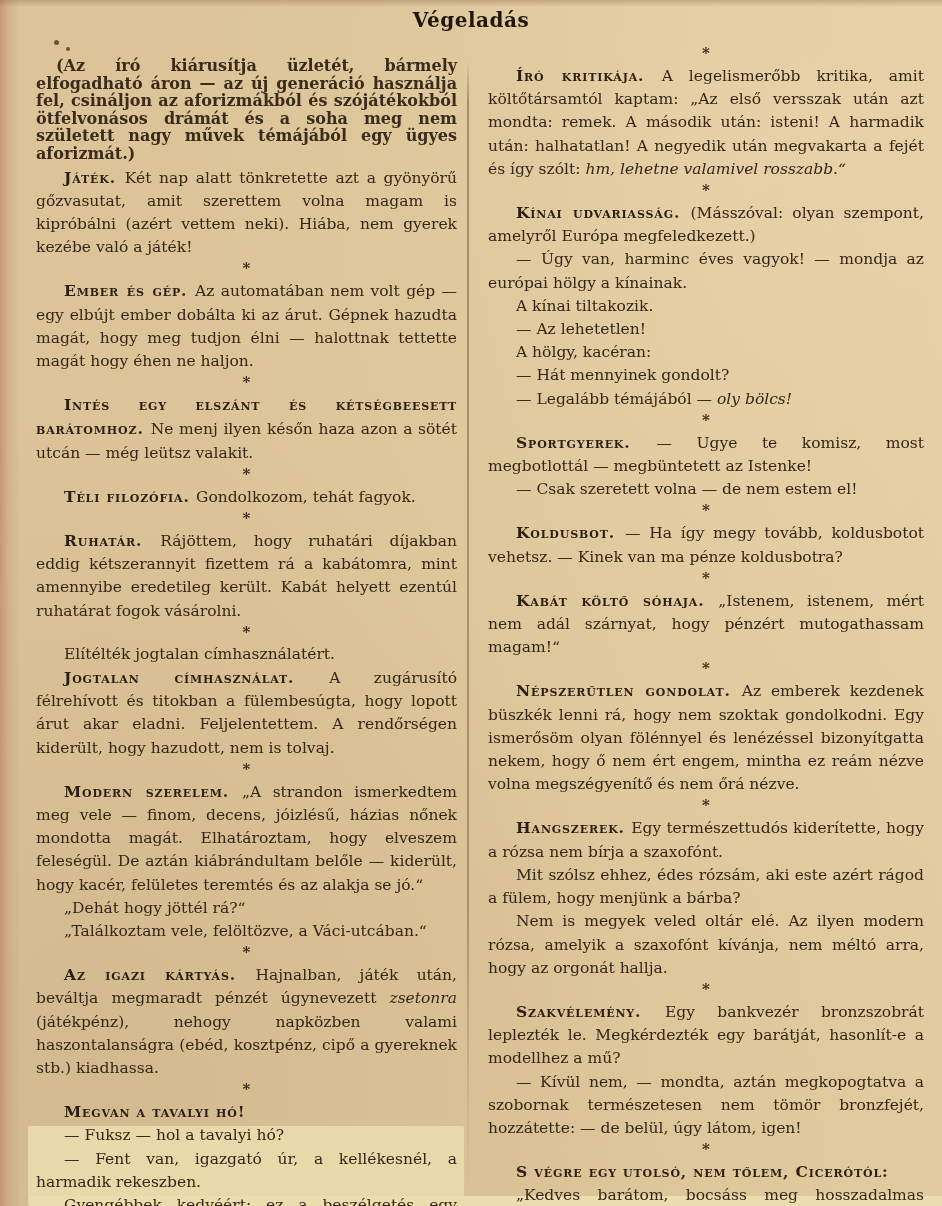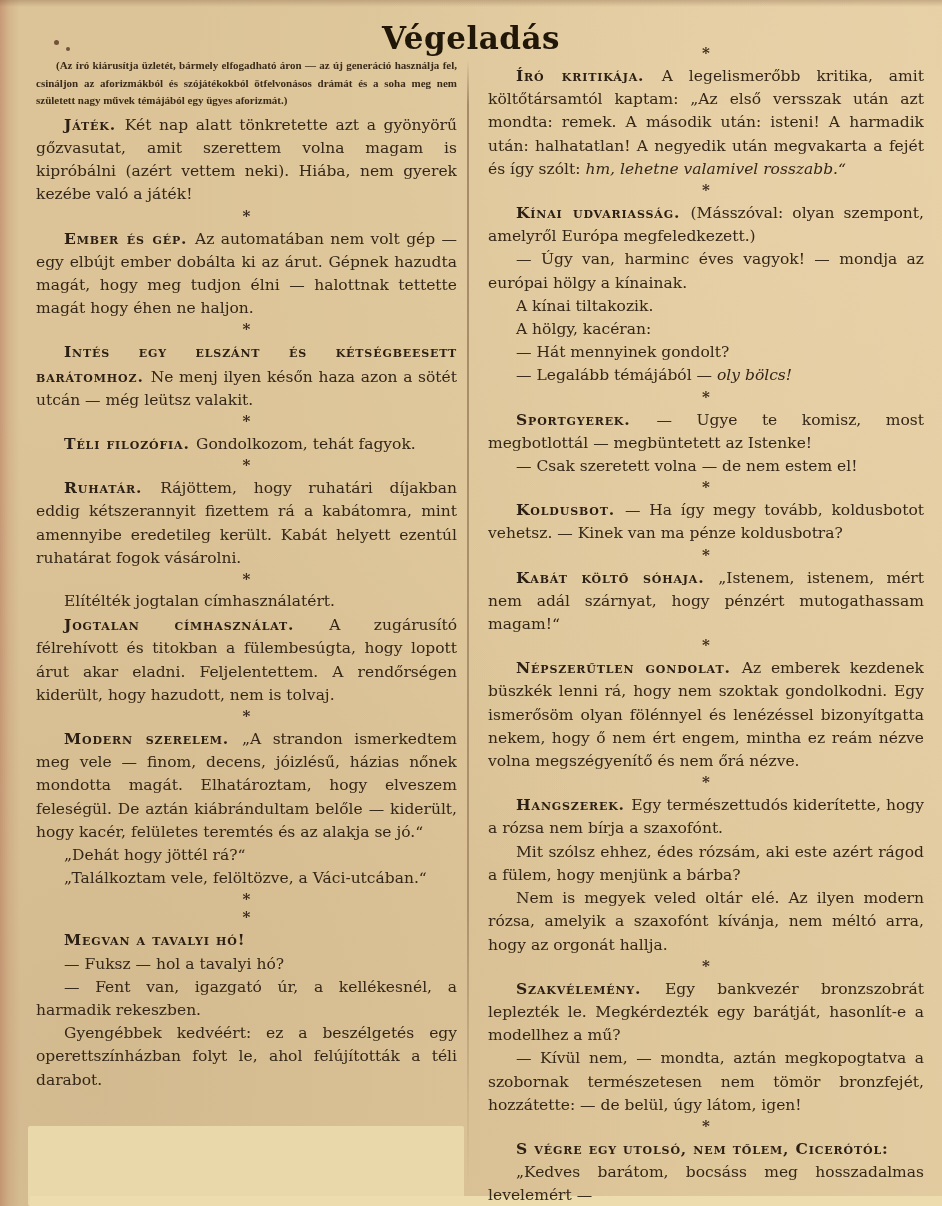--- a/index.html
+++ b/index.html
@@ -20,41 +20,41 @@
   }
   .light-block-left{
     position:absolute;left:28px;top:1126px;width:436px;height:80px;
     background:#e9d8a9;border-radius:2px;
   }
   .light-strip-bottom{
     position:absolute;left:30px;right:0;top:1196px;height:10px;
     background:#ecdcae;
   }
   .page-title{
-    position:absolute;top:20px;left:0;width:100%;
+    position:absolute;top:8px;left:0;width:100%;
     text-align:center;
-    font-size:31px;font-weight:700;letter-spacing:.5px;
+    font-size:20px;font-weight:700;letter-spacing:.5px;
     color:#211709;margin:0;
   }
   .speck{position:absolute;border-radius:50%;background:rgba(88,54,32,.8);}
   .speck.s1{left:54px;top:40px;width:5px;height:5px;}
   .speck.s2{left:66px;top:47px;width:4px;height:4px;}
   .vrule{
     position:absolute;left:467px;top:60px;height:1130px;width:2px;
     background:linear-gradient(to bottom,
       rgba(110,75,50,0), rgba(110,75,50,.50) 4%,
       rgba(110,75,50,.42) 75%, rgba(110,75,50,.12) 92%, rgba(110,75,50,0));
   }
   .col{position:absolute;font-size:15.5px;line-height:23.2px;}
   .col-left{left:36px;top:57px;width:421px;}
   .col-right{left:488px;top:44px;width:436px;}
   .para{text-align:justify;text-indent:28px;margin:0;}
   .para.intro{
-    font-size:11px;line-height:17.6px;font-weight:700;
-    text-indent:20px;margin-bottom:3px;color:#3a2b1a;font-family:Liberation Serif, serif;
+    font-size:16px;line-height:17.6px;font-weight:700;
+    text-indent:20px;margin-bottom:3px;color:#3a2b1a;
   }
   .sc{font-variant:small-caps;letter-spacing:.055em;font-weight:600;color:#2b1f13;margin-top:20px;}
   .it{font-style:italic;}
   .sep{
     text-align:center;font-size:15px;font-weight:700;color:#3a2a1c;
     height:15px;line-height:14px;margin:2px 0 3px;text-indent:0;
   }
 </style>
 </head>
 <body>
@@ -81,33 +81,35 @@
       <div class="sep">*</div>
       <p class="para"><span class="sc">Ruhatár. </span><span>Rájöttem, hogy ruhatári díjakban eddig kétszerannyit fizettem rá a kabátomra, mint amennyibe eredetileg került. Kabát helyett ezentúl ruhatárat fogok vásárolni.</span></p>
       <div class="sep">*</div>
       <p class="para"><span>Elítélték jogtalan címhasználatért.</span></p>
       <p class="para"><span class="sc">Jogtalan címhasználat. </span><span>A zugárusító félrehívott és titokban a fülembesúgta, hogy lopott árut akar eladni. Feljelentettem. A rendőrségen kiderült, hogy hazudott, nem is tolvaj.</span></p>
       <div class="sep">*</div>
       <p class="para"><span class="sc">Modern szerelem. </span><span>„A strandon ismerkedtem meg vele — finom, decens, jóizlésű, házias nőnek mondotta magát. Elhatároztam, hogy elveszem feleségül. De aztán kiábrándultam belőle — kiderült, hogy kacér, felületes teremtés és az alakja se jó.“</span></p>
       <p class="para"><span>„Dehát hogy jöttél rá?“</span></p>
       <p class="para"><span>„Találkoztam vele, felöltözve, a Váci-utcában.“</span></p>
       <div class="sep">*</div>
+      <p class="para"><span class="sc">Az igazi kártyás. </span><span>Hajnalban, játék után, beváltja megmaradt pénzét úgynevezett </span><span class="it">zsetonra</span><span> (játékpénz), nehogy napközben valami haszontalanságra (ebéd, kosztpénz, cipő a gyereknek stb.) kiadhassa.</span></p>
       <div class="sep">*</div>
       <p class="para"><span class="sc">Megvan a tavalyi hó!</span></p>
       <p class="para"><span>— Fuksz — hol a tavalyi hó?</span></p>
       <p class="para"><span>— Fent van, igazgató úr, a kellékesnél, a harmadik rekeszben.</span></p>
       <p class="para"><span>Gyengébbek kedvéért: ez a beszélgetés egy operettszínházban folyt le, ahol felújították a téli darabot.</span></p>
     </div>
   <div class="col col-right" id="col-right">
       <div class="sep">*</div>
       <p class="para"><span class="sc">Író kritikája. </span><span>A legelismerőbb kritika, amit költőtársamtól kaptam: „Az első versszak után azt mondta: remek. A második után: isteni! A harmadik után: halhatatlan! A negyedik után megvakarta a fejét és így szólt: </span><span class="it">hm, lehetne valamivel rosszabb.“</span></p>
       <div class="sep">*</div>
       <p class="para"><span class="sc">Kínai udvariasság. </span><span>(Másszóval: olyan szempont, amelyről Európa megfeledkezett.)</span></p>
       <p class="para"><span>— Úgy van, harminc éves vagyok! — mondja az európai hölgy a kínainak.</span></p>
       <p class="para"><span>A kínai tiltakozik.</span></p>
+      <p class="para"><span>— Az lehetetlen!</span></p>
       <p class="para"><span>A hölgy, kacéran:</span></p>
       <p class="para"><span>— Hát mennyinek gondolt?</span></p>
       <p class="para"><span>— Legalább témájából — </span><span class="it">oly bölcs!</span></p>
       <div class="sep">*</div>
       <p class="para"><span class="sc">Sportgyerek. </span><span>— Ugye te komisz, most megbotlottál — megbüntetett az Istenke!</span></p>
       <p class="para"><span>— Csak szeretett volna — de nem estem el!</span></p>
       <div class="sep">*</div>
       <p class="para"><span class="sc">Koldusbot. </span><span>— Ha így megy tovább, koldusbotot vehetsz. — Kinek van ma pénze koldusbotra?</span></p>
       <div class="sep">*</div>
       <p class="para"><span class="sc">Kabát költő sóhaja. </span><span>„Istenem, istenem, mért nem adál szárnyat, hogy pénzért mutogathassam magam!“</span></p>

